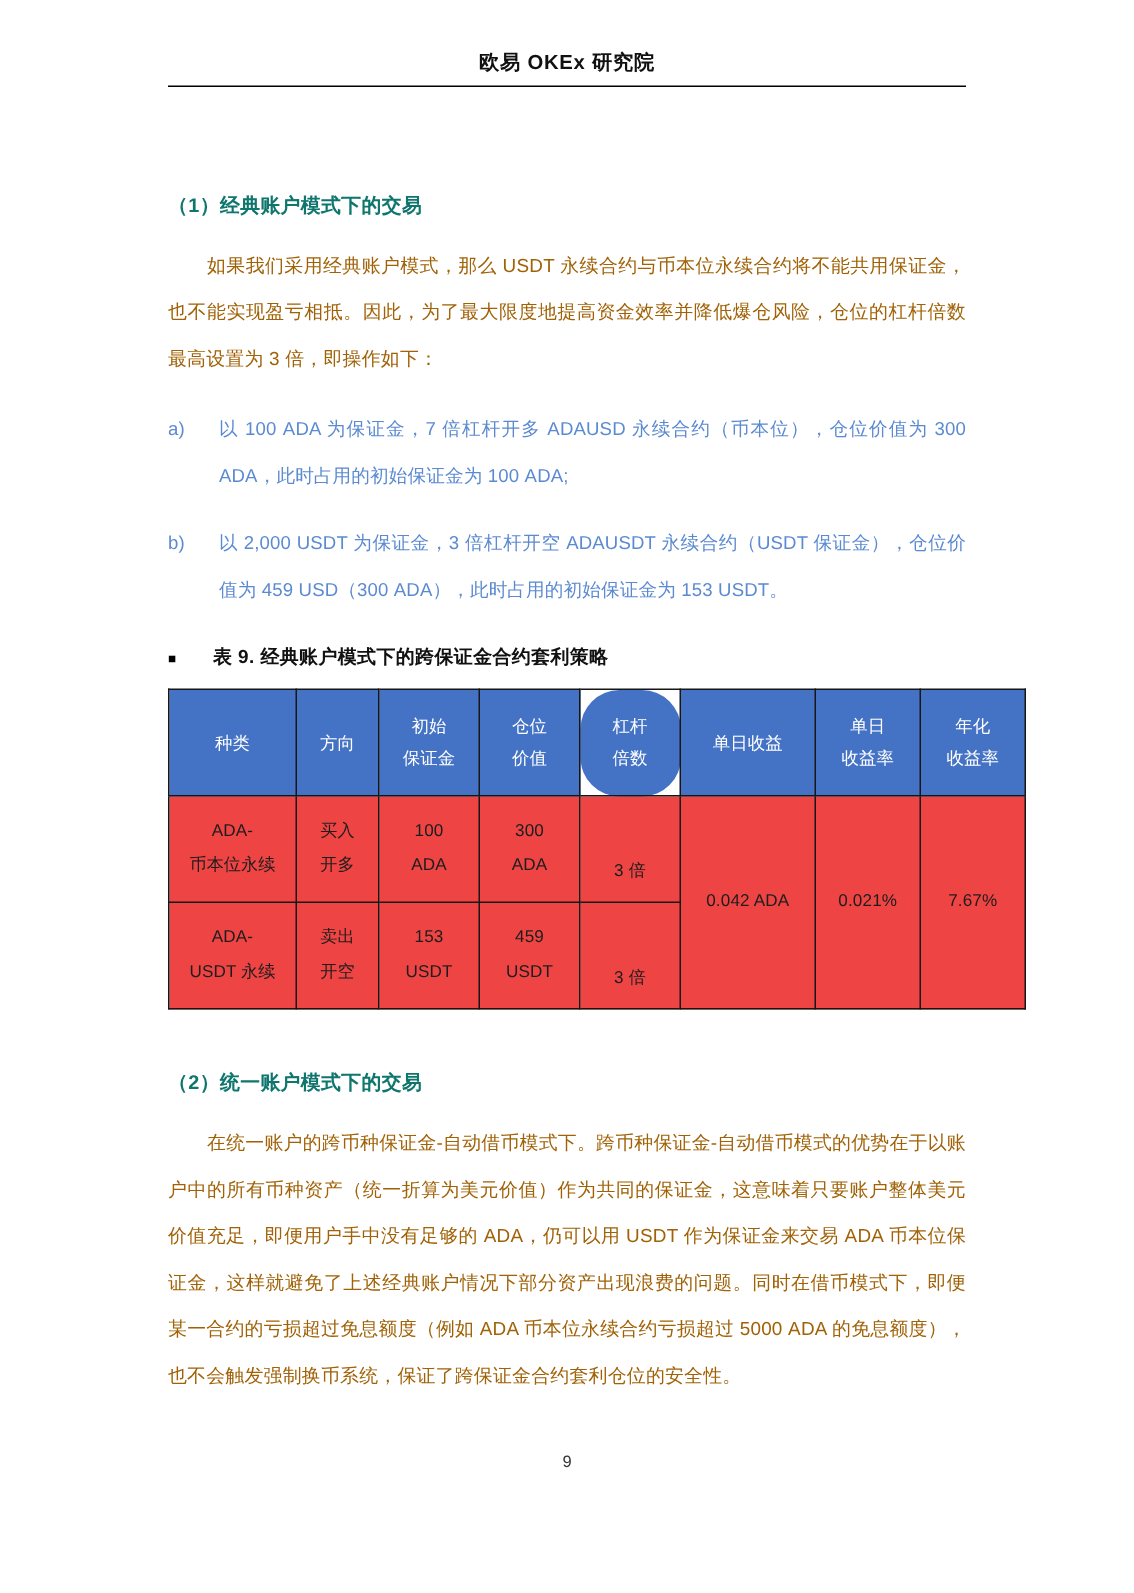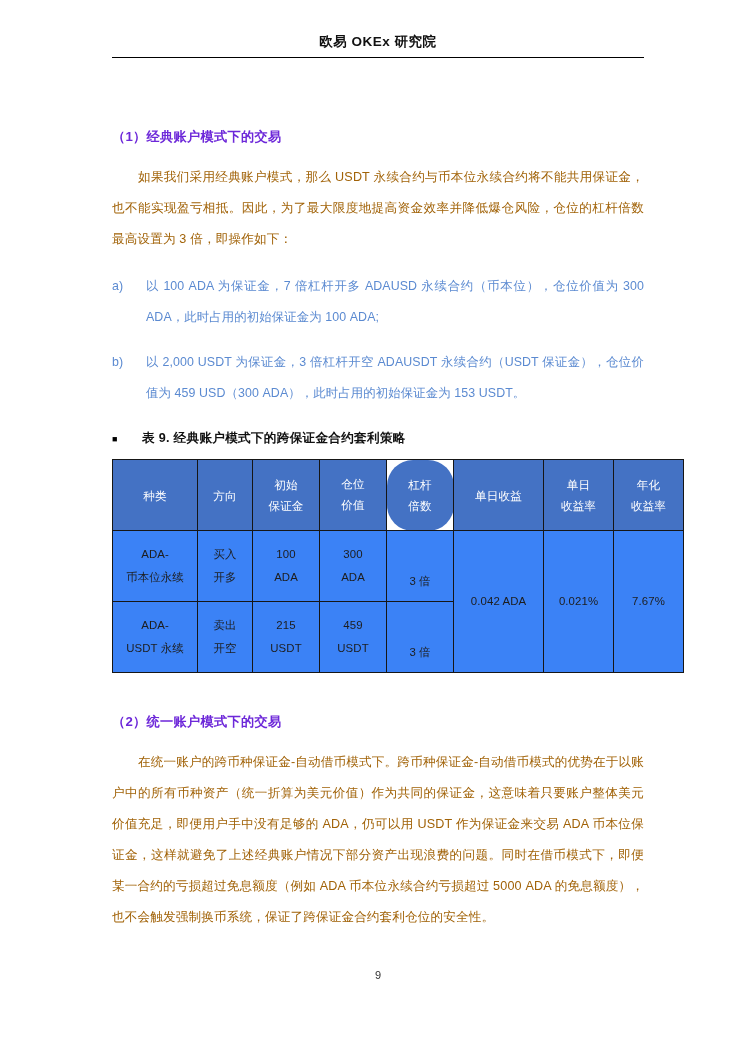--- a/index.html
+++ b/index.html
@@ -45,21 +45,21 @@
   .content {
     position: absolute;
     left: 112px;
     top: 126px;
     width: 532px;
   }
 
   .section-heading {
     font-size: 13.2px;
     font-weight: bold;
-    color: #6d28d9;
+    color: #0f766e;
     line-height: 22px;
     letter-spacing: 0.3px;
   }
 
   .body-para {
     font-size: 12.6px;
     line-height: 31px;
     color: #a16207;
     text-align: justify;
     text-justify: inter-ideograph;
@@ -129,21 +129,21 @@
     letter-spacing: 0.1px;
   }
   table.arb-table thead th {
     background: #4472c4;
     color: #ffffff;
     height: 66px;
     line-height: 21px;
     font-size: 11.6px;
   }
   table.arb-table tbody td {
-    background: #3b82f6;
+    background: #ef4444;
     color: #1d1d1d;
     height: 60px;
     line-height: 23px;
   }
   .cell-2line span {
     display: block;
   }
 
   
   .page-number {
@@ -254,21 +254,21 @@
         <tr>
           <td class="cell-2line">
             <span>ADA-</span>
             <span>USDT 永续</span>
           </td>
           <td class="cell-2line">
             <span>卖出</span>
             <span>开空</span>
           </td>
           <td class="cell-2line">
-            <span>215</span>
+            <span>153</span>
             <span>USDT</span>
           </td>
           <td class="cell-2line">
             <span>459</span>
             <span>USDT</span>
           </td>
           <td style="vertical-align:bottom;padding-bottom:8px;">3 倍</td>
         </tr>
       </tbody>
     </table>

